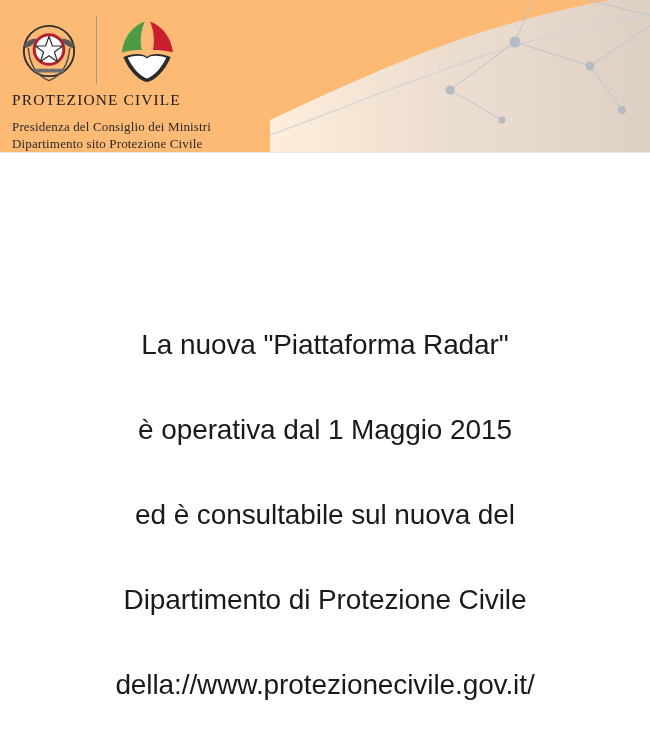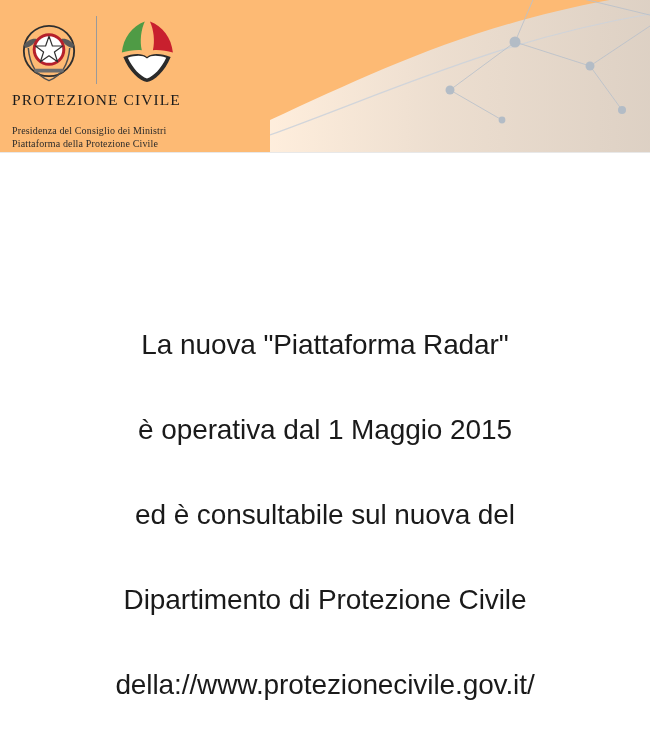--- a/index.html
+++ b/index.html
@@ -66,24 +66,24 @@
   .title-main {
     font-family: "Liberation Serif", serif;
     font-size: 15.5px;
     letter-spacing: 1.1px;
     color: #1b1b1b;
     margin-top: 3px;
     font-weight: 400;
   }
   .title-sub {
     font-family: "Liberation Serif", serif;
-    font-size: 10px;
+    font-size: 13px;
     color: #2a2a2a;
     line-height: 1.28;
-    margin-top: 16px;
+    margin-top: 10px;
     letter-spacing: .15px;
   }
 
   
   .content {
     width: 650px;
     height: 579px;
     display: flex;
     align-items: flex-start;
     justify-content: center;
@@ -158,21 +158,21 @@
         <path d="M47,10 C30,16 18,32 16,52 C25,50 34,48 43,49 C40,36 42,21 47,10 Z" fill="#4f9b45"></path>
         <path d="M54,10 C71,16 83,32 85,52 C76,50 67,48 58,49 C61,36 59,21 54,10 Z" fill="#c8202e"></path>
         <path d="M18,58 C26,78 40,90 50,92 C60,90 74,78 82,58 C70,54 58,52 50,58 C42,52 30,54 18,58 Z" fill="#2b2b2b"></path>
         <path d="M50,60 C44,55 34,56 24,59 C31,74 41,84 50,87 C59,84 69,74 76,59 C66,56 56,55 50,60 Z" fill="#ffffff"></path>
       </svg>
     </div>
 
     <div class="title-main">PROTEZIONE CIVILE</div>
     <div class="title-sub">
       <div>Presidenza del Consiglio dei Ministri</div>
-      <div>Piattaforma della Protezione Civile</div>
+      <div>Dipartimento sito Protezione Civile</div>
     </div>
   </div>
 </div>
 
 <div class="content">
   <div class="message">
     <span class="line">La nuova "Piattaforma Radar"</span>
     <span class="line">è operativa dal 1 Maggio 2015</span>
     <span class="line">ed è consultabile sul nuova del</span>
     <span class="line">Dipartimento di Protezione Civile</span>

